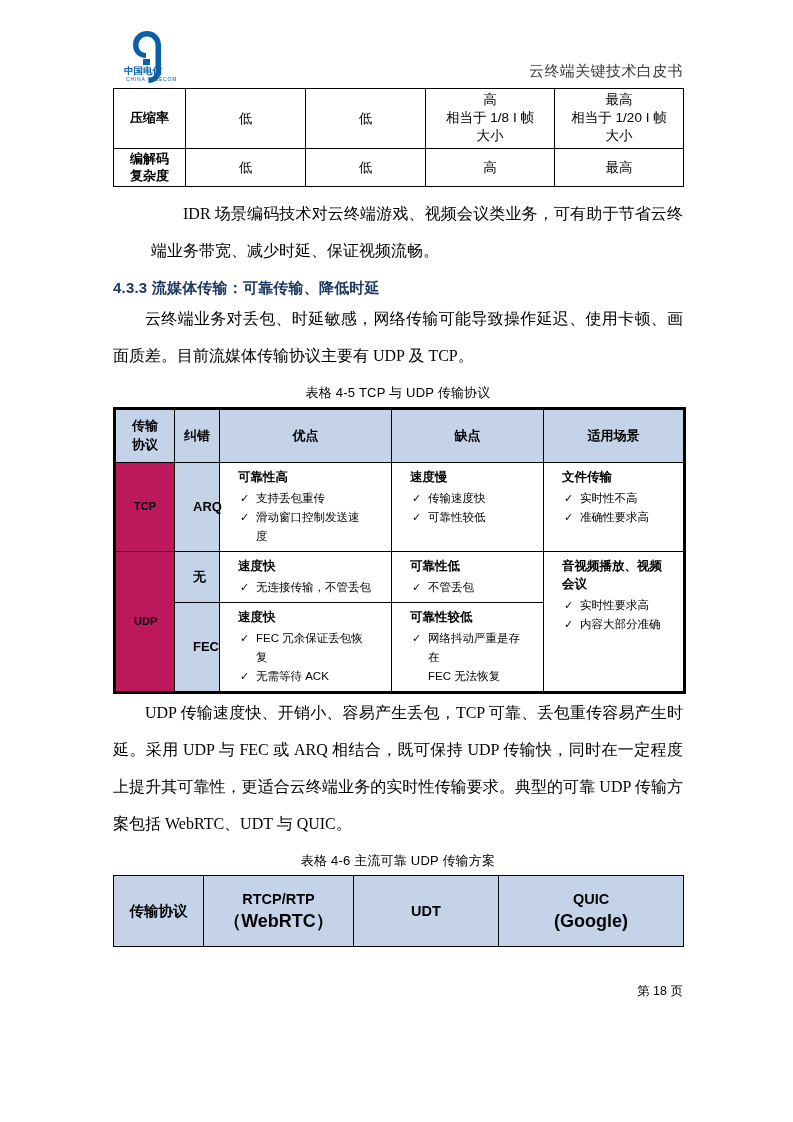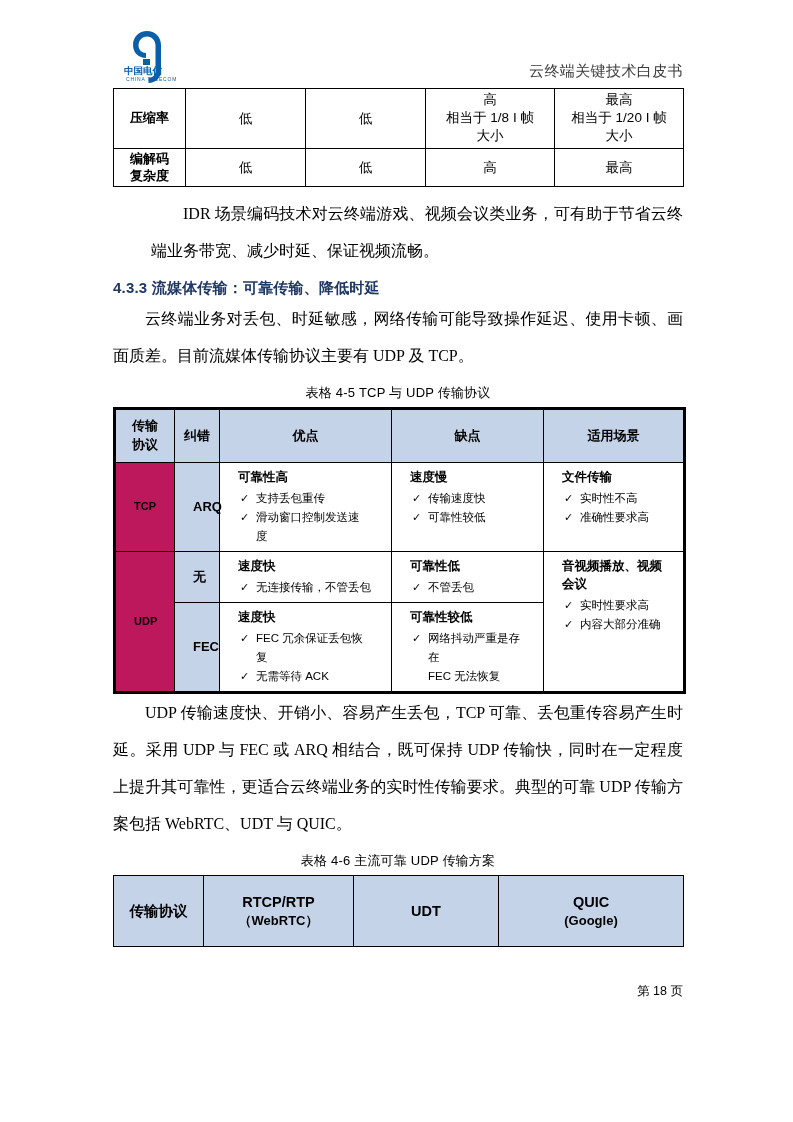--- a/index.html
+++ b/index.html
@@ -170,21 +170,21 @@
     text-align: center;
     background: #c5d3e8;
     font-family: "Liberation Sans", "DejaVu Sans", sans-serif;
     font-weight: bold;
     font-size: 14.5px;
     height: 66px;
     line-height: 1.4;
   }
   .t3 td .sub {
     display: block;
-    font-size: 13px;
+    font-size: 18px;
   }
 
   .footer {
     position: absolute;
     right: 0;
     top: 0;
     font-family: "Liberation Sans", "DejaVu Sans", sans-serif;
     font-size: 12.5px;
   }
   .footer-wrap {

